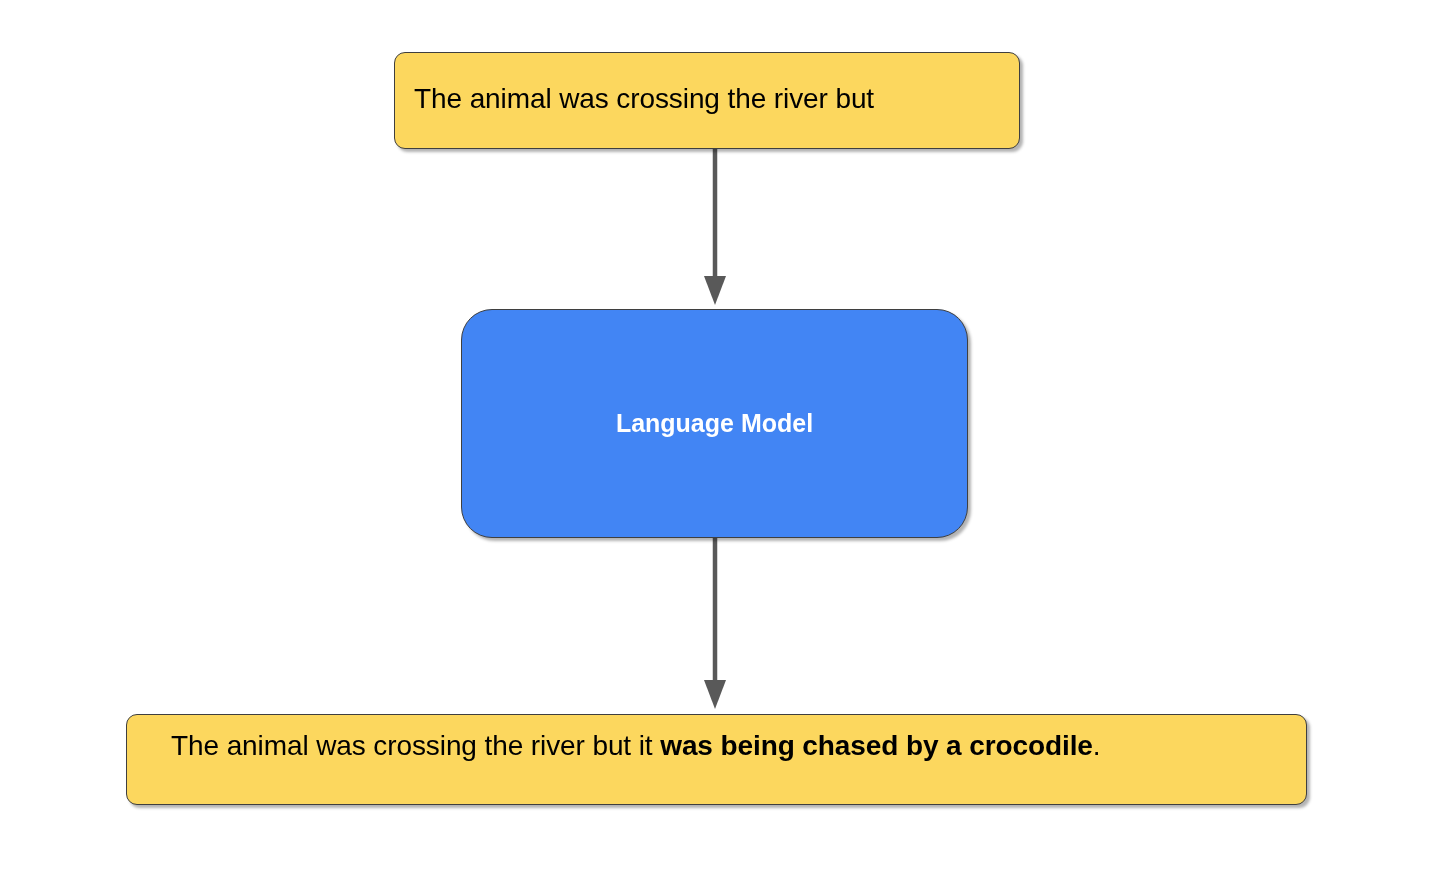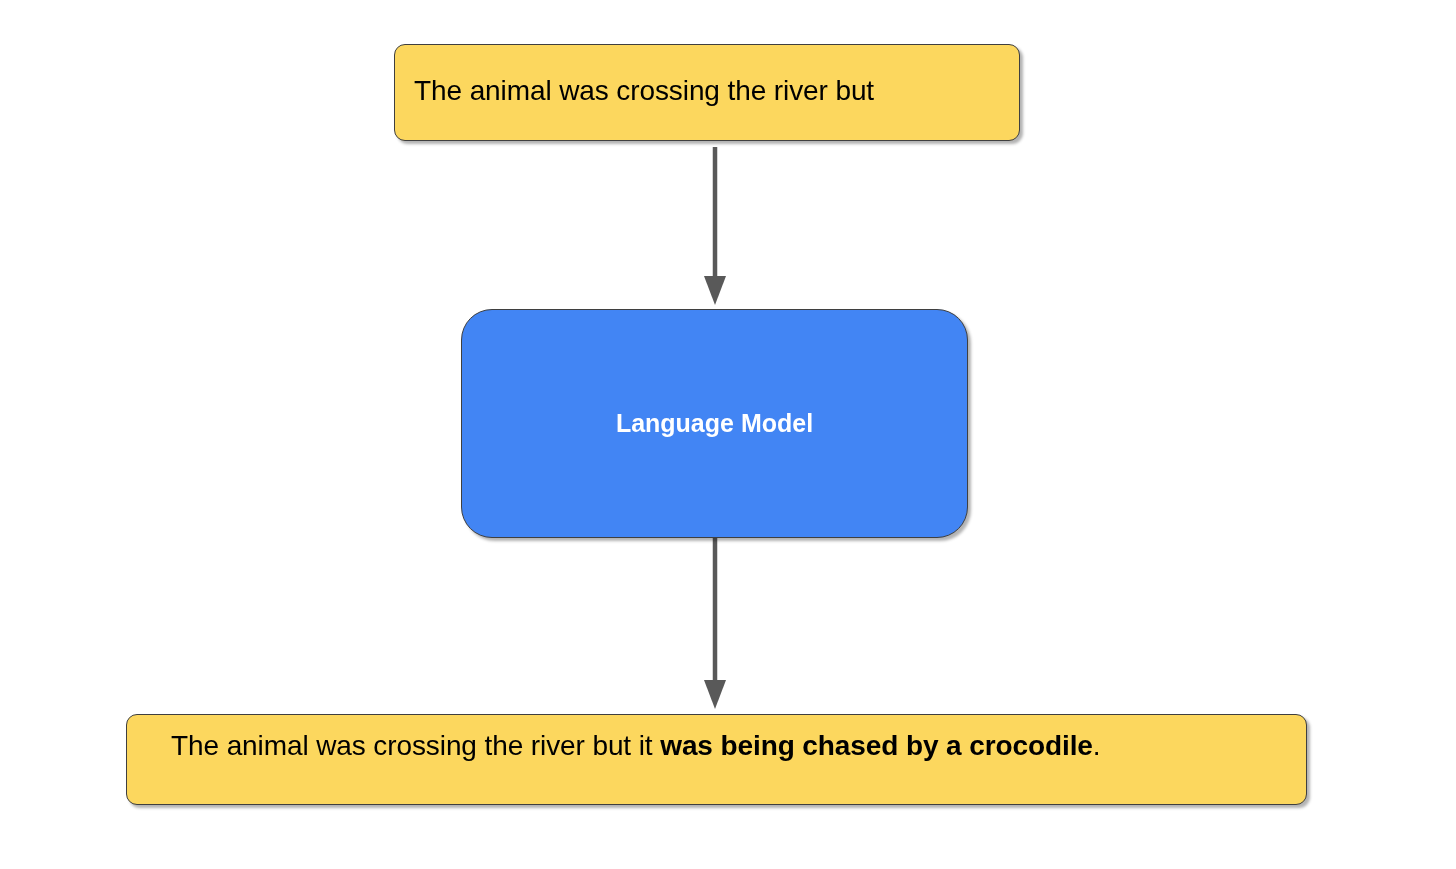--- a/index.html
+++ b/index.html
@@ -38,21 +38,21 @@
   .node-yellow .node-text {
     font-size: 28px;
     line-height: 1.15;
     letter-spacing: -0.1px;
     white-space: nowrap;
   }
 
   
   #prompt-box {
     left: 394px;
-    top: 44px;
+    top: 52px;
     width: 626px;
     height: 97px;
     align-items: flex-start;
     justify-content: flex-start;
   }
   #prompt-box .node-text {
     padding-left: 19px;
     padding-top: 30px;
   }
 

